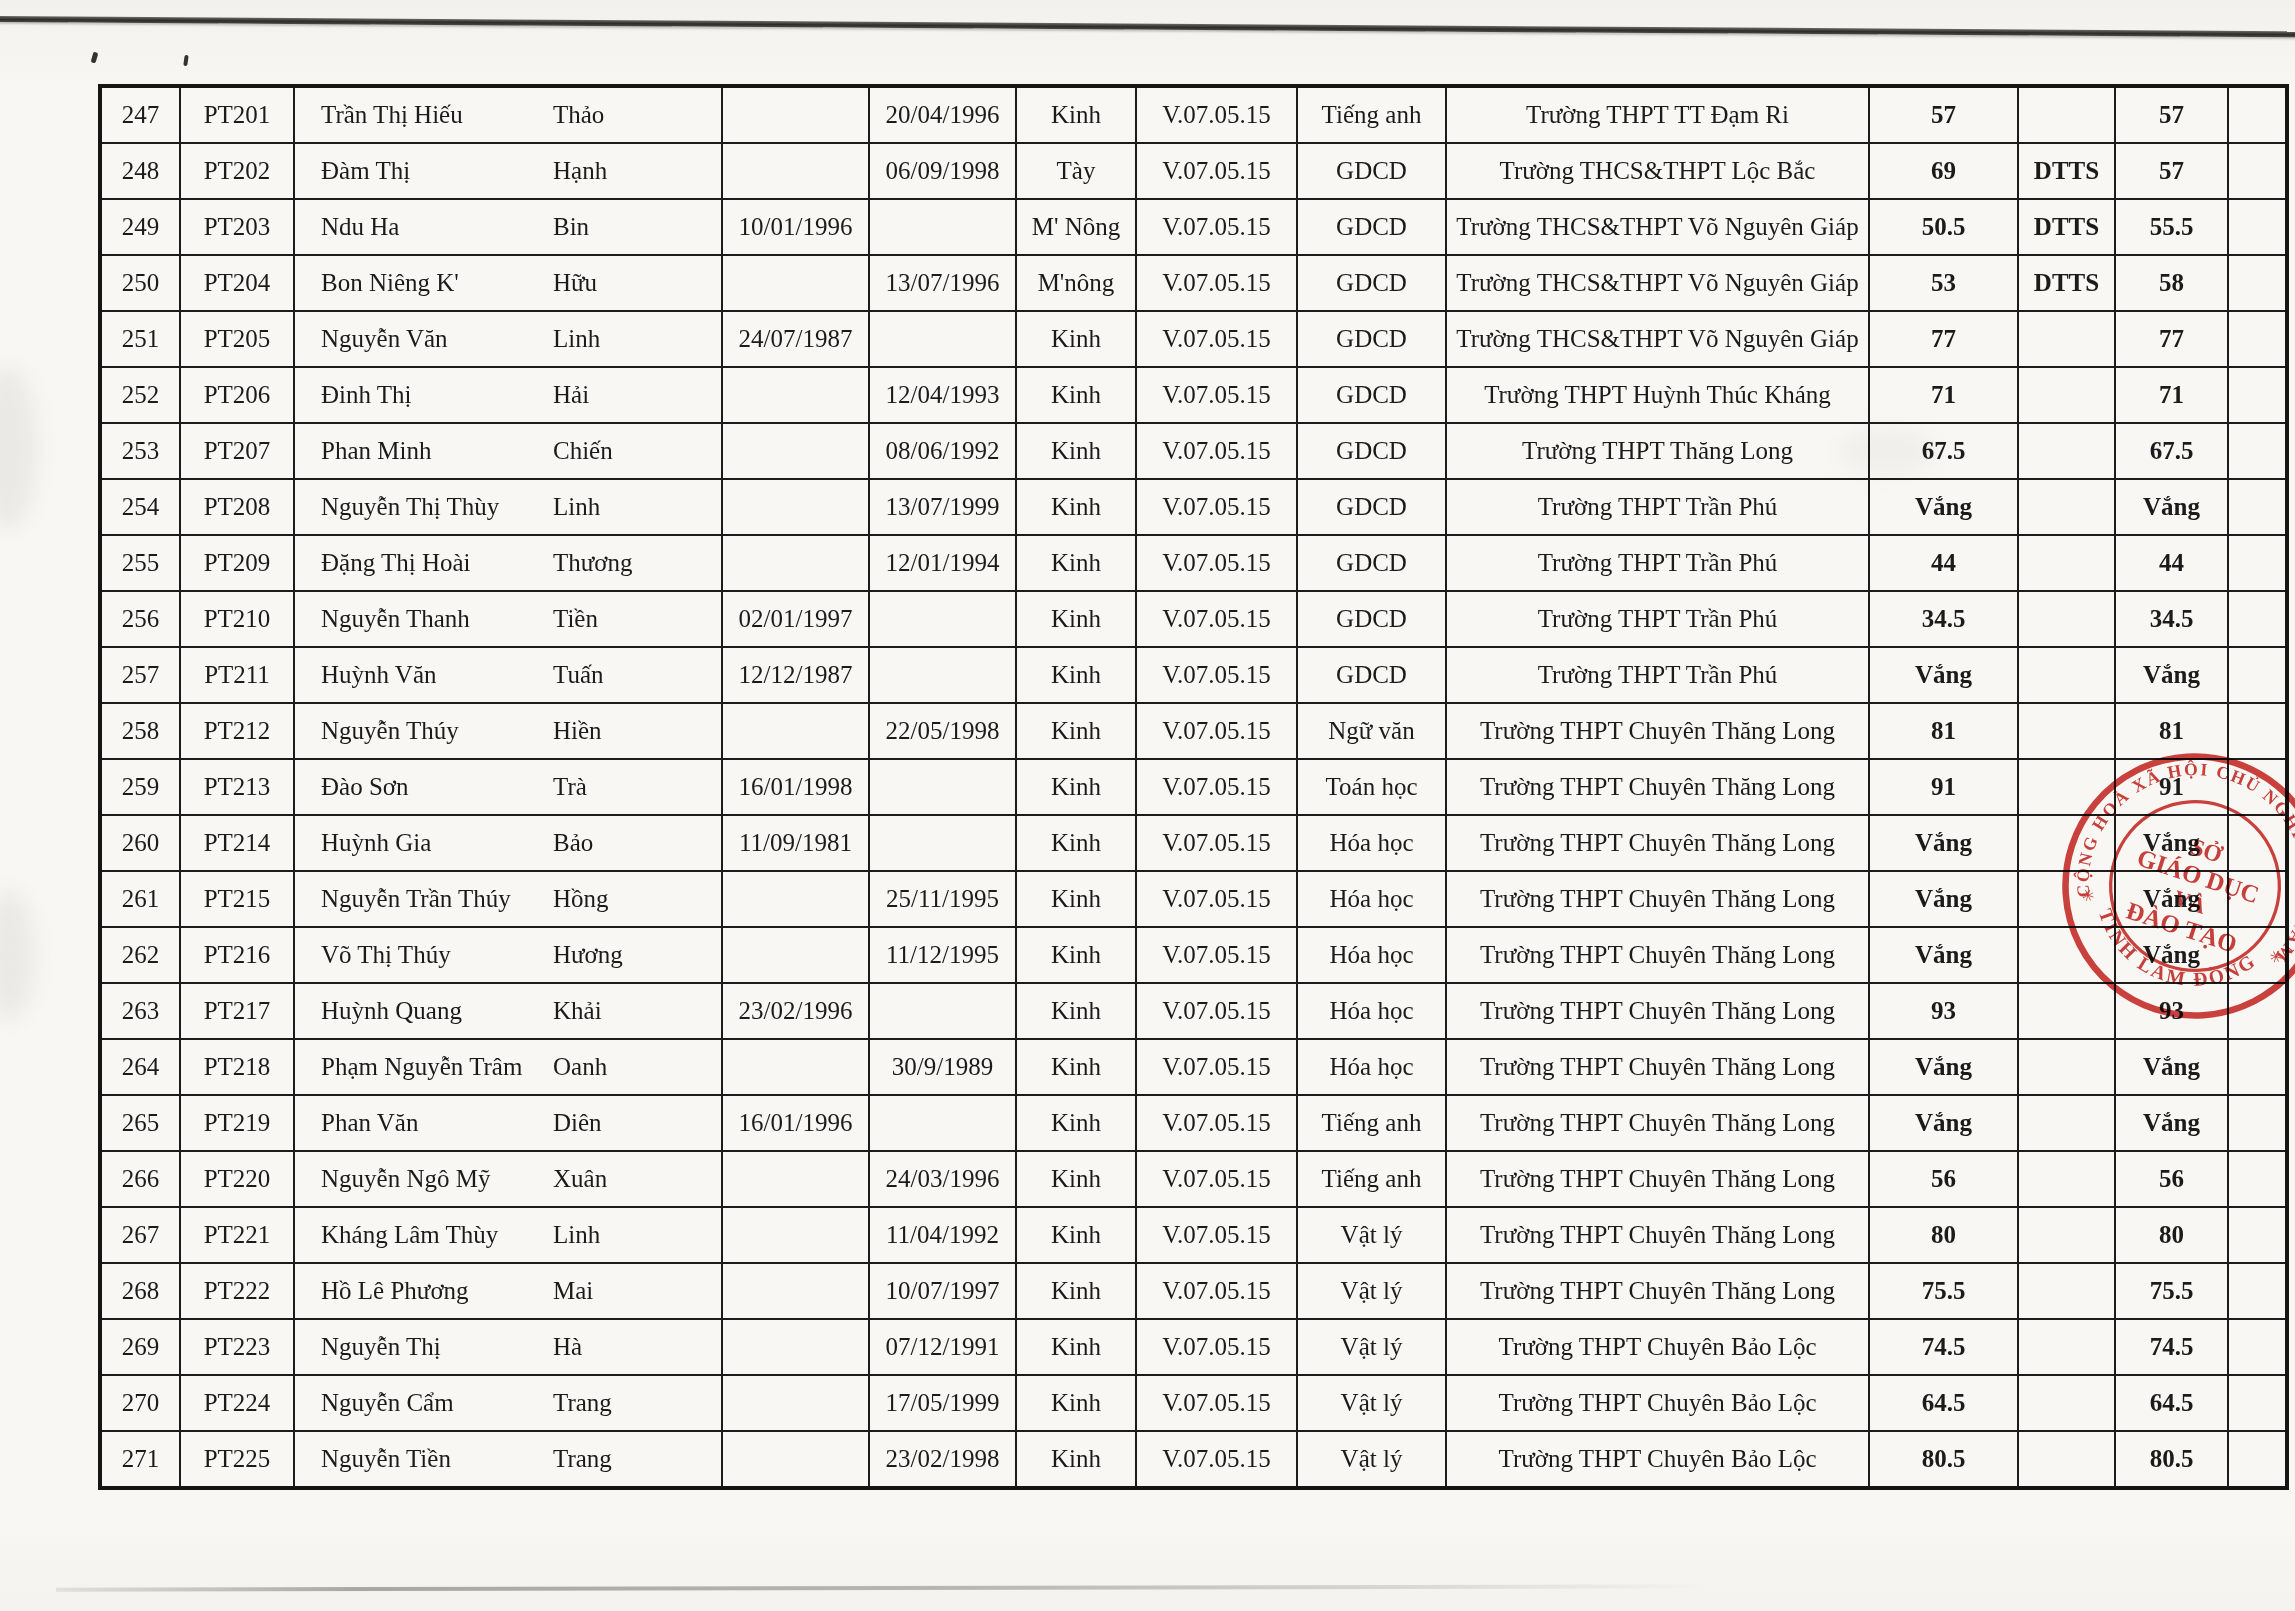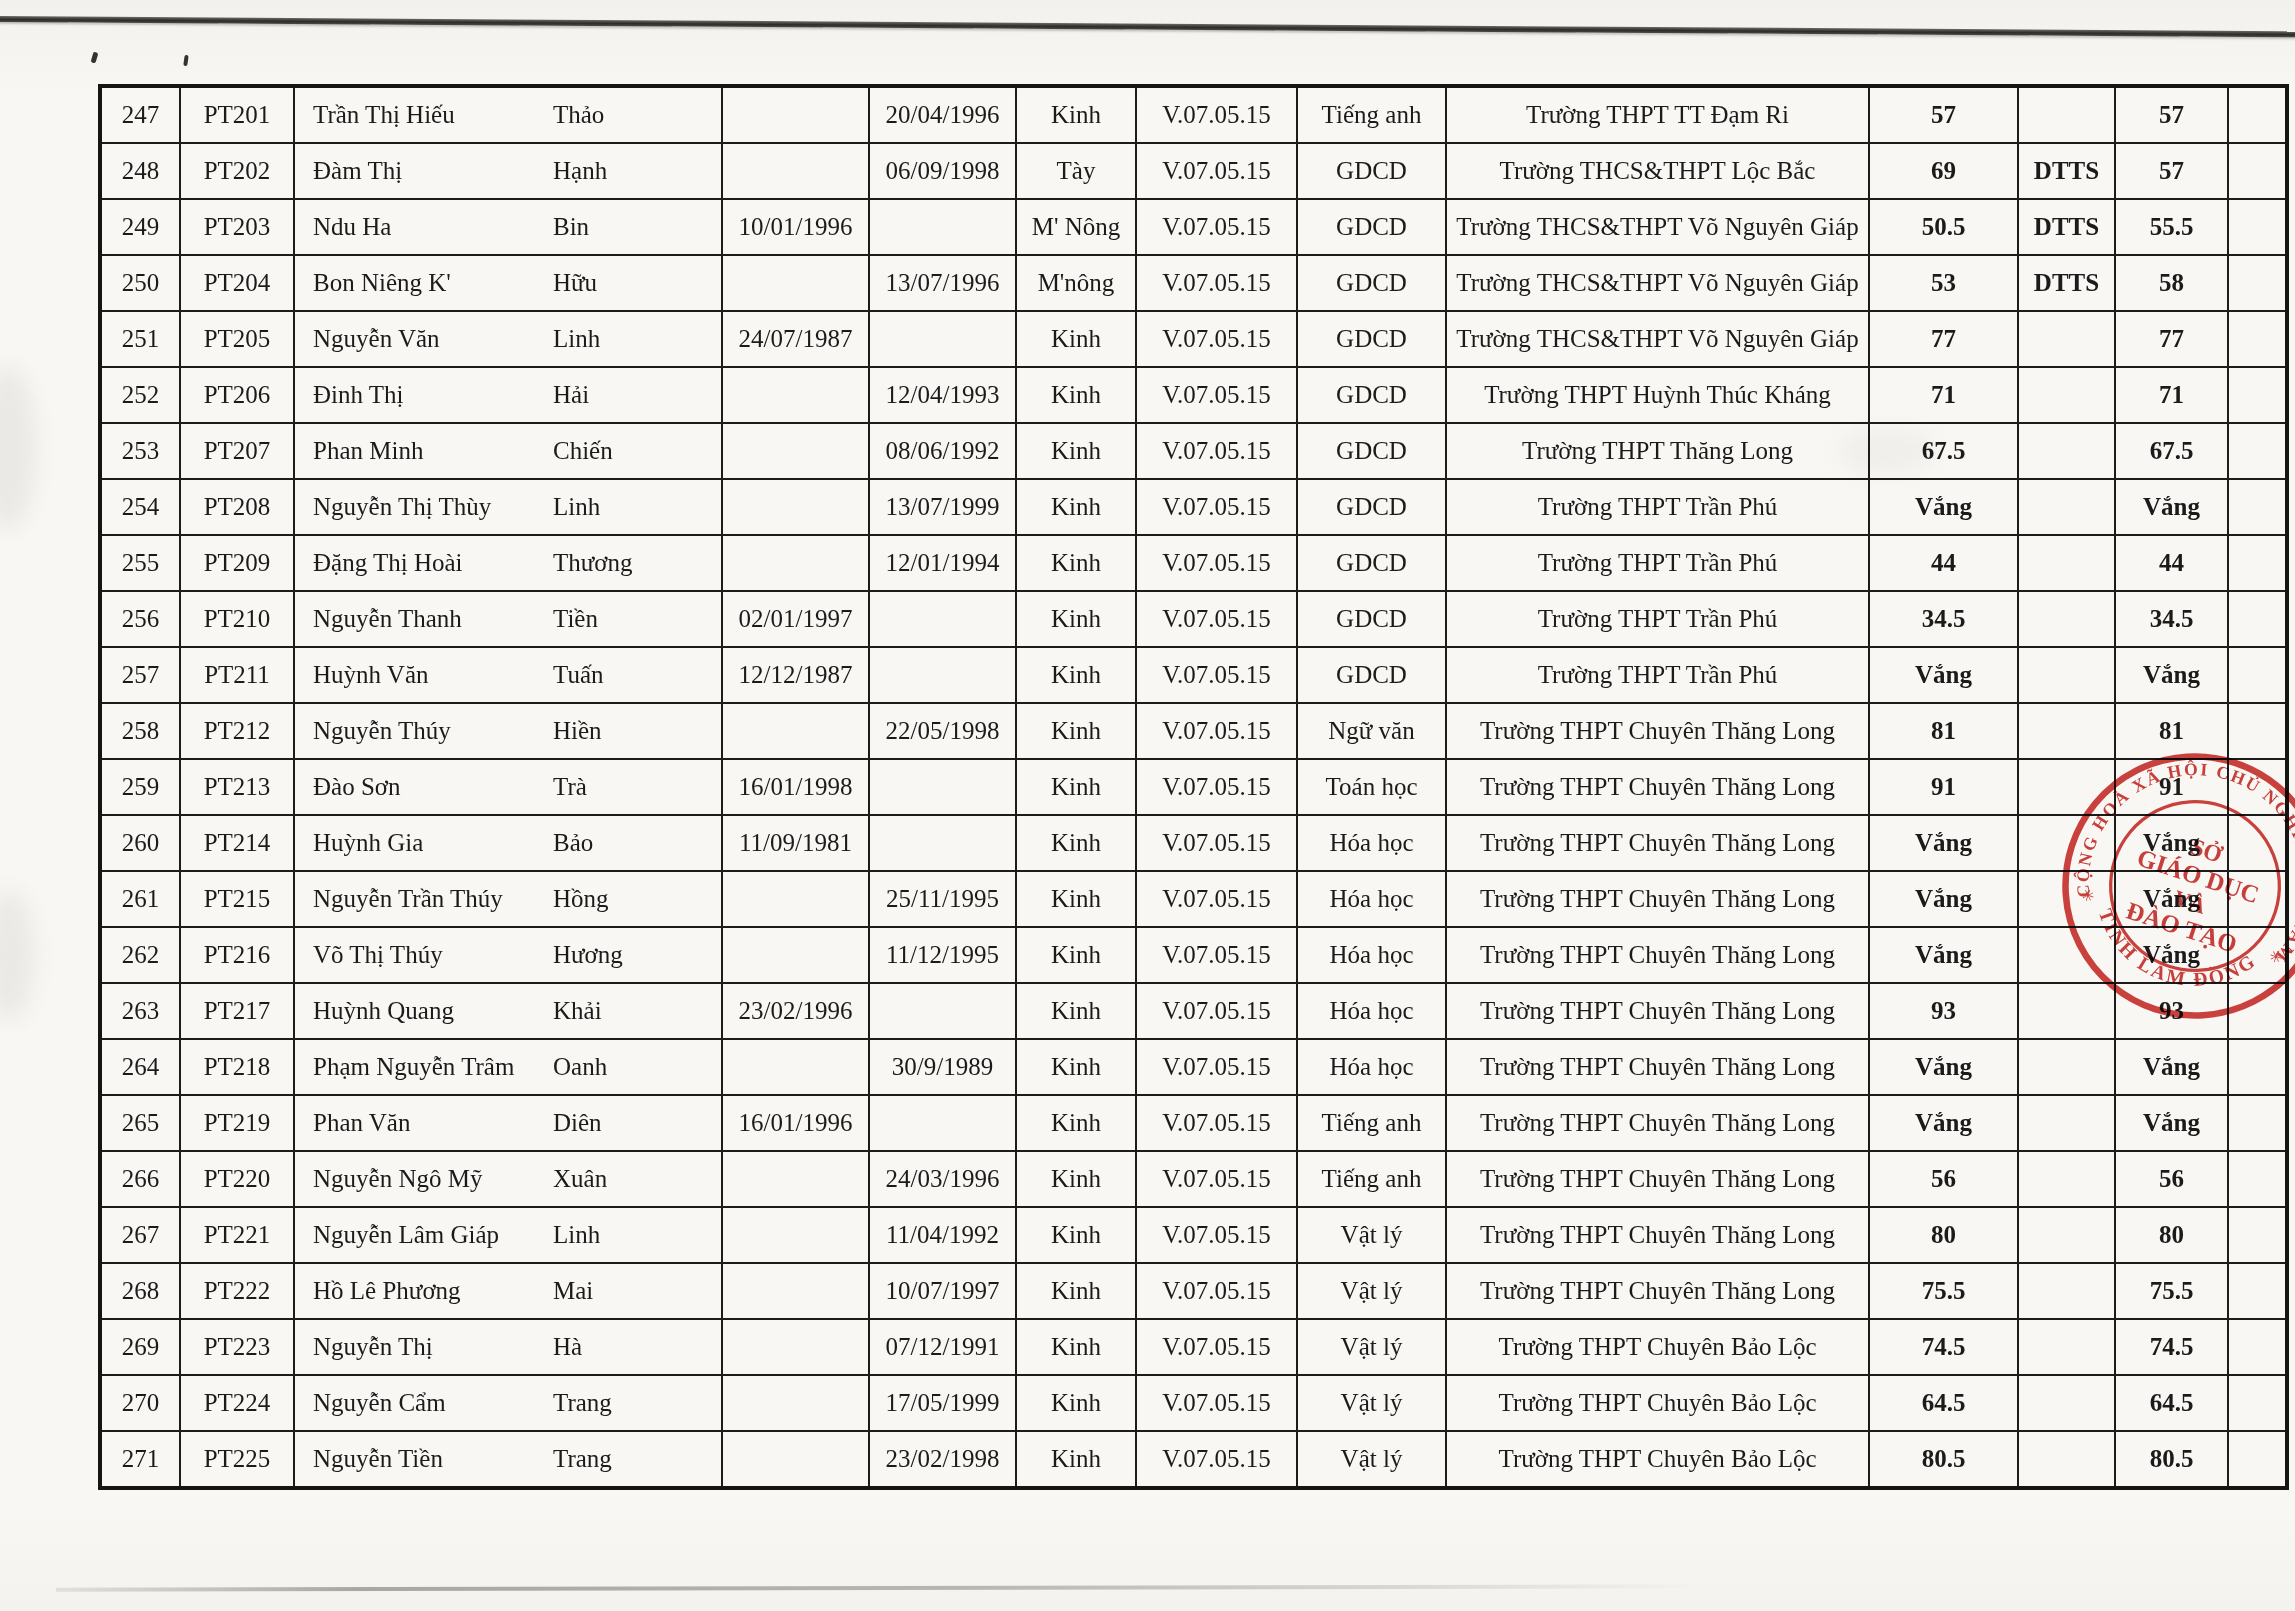--- a/index.html
+++ b/index.html
@@ -32,21 +32,21 @@
     border-collapse:collapse;table-layout:fixed;
     border:4.6px solid #151513;
     padding-left:20px;
   }
   table.results td{
     border:2px solid #1c1c1a;border-top-width:2.6px;border-bottom-width:2.6px;
     height:54px;padding:0;vertical-align:middle;text-align:center;
     font-size:25px;white-space:nowrap;overflow:hidden;
   }
   td.c-name{text-align:left;position:relative;overflow:visible;}
-  td.c-name .fam{position:absolute;left:18px;top:50%;transform:translateY(-50%);}
+  td.c-name .fam{position:absolute;left:26px;top:50%;transform:translateY(-50%);}
   td.c-name .giv{position:absolute;left:258px;top:50%;transform:translateY(-50%);}
   td.c-dob1,td.c-dob2{font-size:23px;}
   td.c-eth,td.c-vcode,td.c-subject{font-size:23.6px;}
   td.c-school{text-align:left;padding-left:9.2px;font-size:23.6px;}
   td.c-score,td.c-bonus,td.c-total{font-weight:bold;font-size:27px;}
 
   svg.stamp{
     position:absolute;left:2040px;top:731px;width:310px;height:310px;
     mix-blend-mode:multiply;opacity:.93;
   }
@@ -437,21 +437,21 @@
         <td class="c-school">Trường THPT Chuyên Thăng Long</td>
         <td class="c-score">56</td>
         <td class="c-bonus"></td>
         <td class="c-total">56</td>
         <td class="c-blank"></td>
       </tr>
       <tr>
         <td class="c-stt">267</td>
         <td class="c-code">PT221</td>
         <td class="c-name">
-          <span class="fam">Nguyễn Lâm Giáp</span>
+          <span class="fam">Kháng Lâm Thùy</span>
           <span class="giv">Linh</span>
         </td>
         <td class="c-dob1"></td>
         <td class="c-dob2">11/04/1992</td>
         <td class="c-ethnicity">Kinh</td>
         <td class="c-rank_code">V.07.05.15</td>
         <td class="c-subject">Vật lý</td>
         <td class="c-school">Trường THPT Chuyên Thăng Long</td>
         <td class="c-score">80</td>
         <td class="c-bonus"></td>

